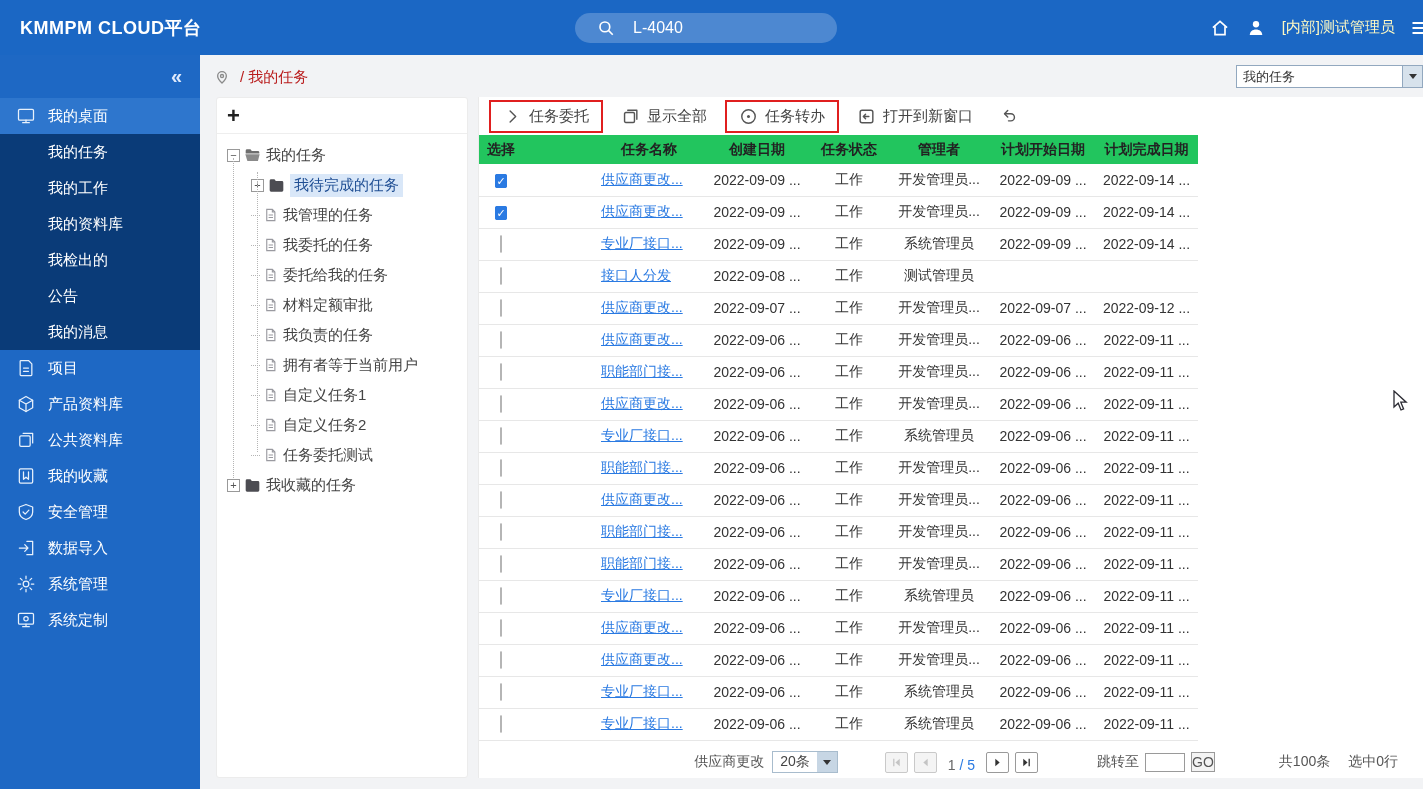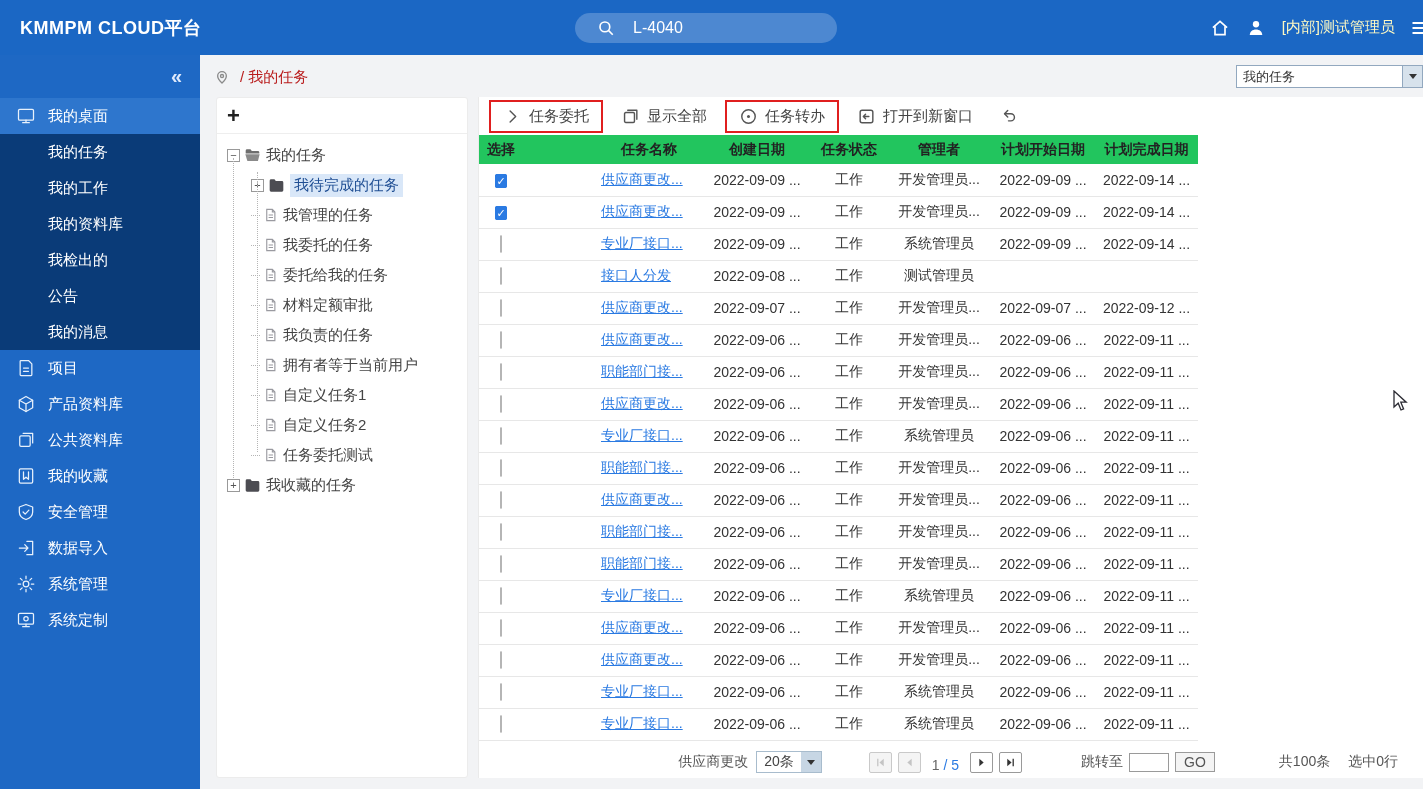--- a/index.html
+++ b/index.html
@@ -85,21 +85,21 @@
   .pp-select .pp-btn { width:20px; height:20px; background:#c7d6e4; display:flex; align-items:center; justify-content:center; }
   .navgrp { display:flex; align-items:flex-end; margin-left:44px; }
   .navbtn { width:23px; height:21px; border:1px solid #c9c9c9; background:#f4f4f4; border-radius:2px;
      display:flex; align-items:center; justify-content:center; margin:0 3px; cursor:pointer; }
   .navbtn.enabled { background:#fff; border-color:#9a9a9a; color:#333; }
   .navbtn.disabled { color:#c4c4c4; }
   .pageind { margin:0 8px; color:#666; }
   .pageind .blue { color:#2a7ae2; }
   .jumpgrp { display:flex; align-items:center; margin-left:56px; }
   .jump-input { width:40px; height:19px; border:1px solid #9a9a9a; background:#fff; margin:0 6px; }
-  .go-btn { border:1px solid #9a9a9a; background:#f4f4f4; padding:1px 8px; font-size:14px; color:#555; cursor:pointer; }
+  .go-btn { border:1px solid #9a9a9a; background:#f4f4f4; padding:1px 0; font-size:14px; color:#555; cursor:pointer; }
   .totals { margin-left:46px; margin-right:26px; white-space:nowrap; }
   .totals span { margin-left:18px; }
 
   
   .cursor { position:absolute; left:1393px; top:390px; z-index:50; pointer-events:none; }
 </style>
 </head>
 <body>
 
 <div class="app-header">

